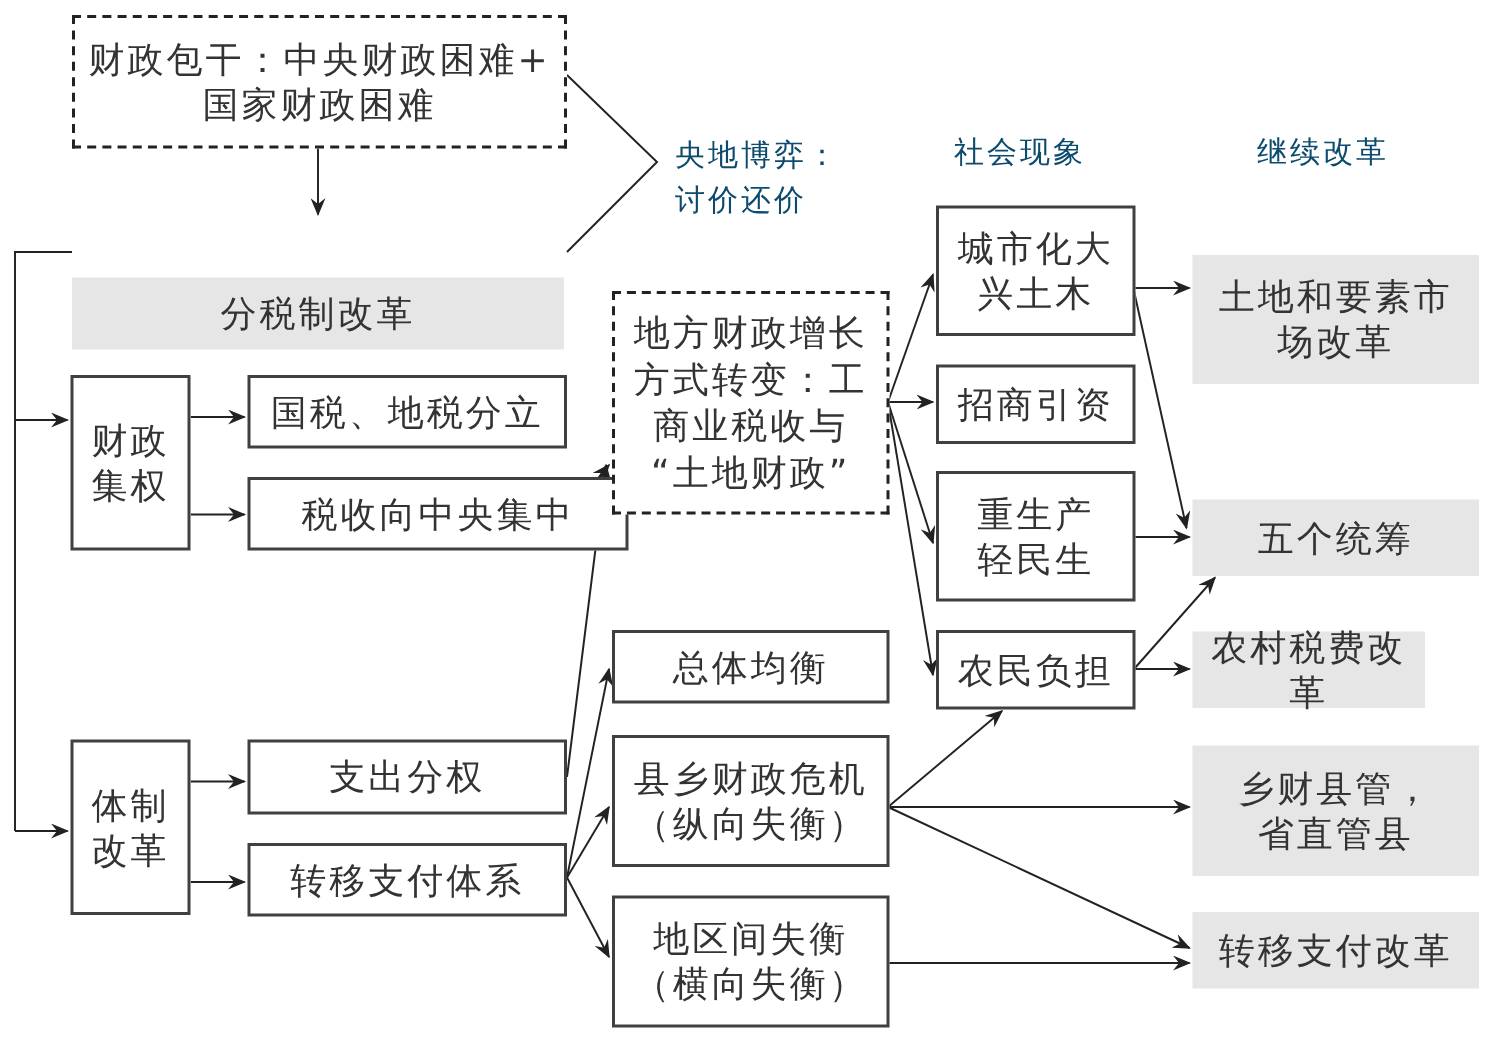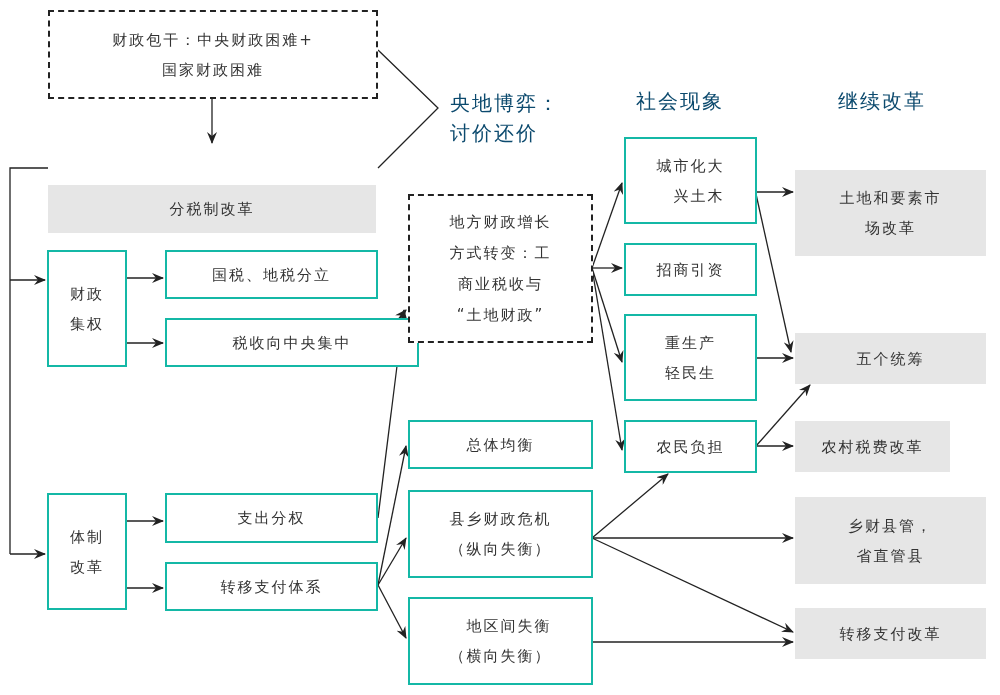--- a/index.html
+++ b/index.html
@@ -1,22 +1,22 @@
 <!DOCTYPE html>
 <html><head>
 <meta charset="utf-8">
 <style>
   html, body { margin: 0; padding: 0; background: #ffffff; }
   body { width: 1000px; height: 695px; position: relative; overflow: hidden;
          font-family: "DejaVu Sans", "Liberation Sans", sans-serif; color: #333333; }
   #edges { position: absolute; left: 0; top: 0; width: 1000px; height: 695px; pointer-events: none; }
   .node { position: absolute; box-sizing: border-box; display: flex; align-items: center;
-          justify-content: center; text-align: center; font-size: 15px; line-height: 30px;
+          justify-content: center; text-align: center; font-size: 24px; line-height: 30px;
           white-space: pre-line; letter-spacing: 2px; color: #333333; }
-  .solid { border: 2px solid #14b8a6; background: #ffffff; text-align: right; }
+  .solid { border: 2px solid #404040; background: #ffffff; }
   .dashed { border: 2px dashed #222222; background: #ffffff; }
   .gray { background: #e6e6e6; }
   .label { position: absolute; font-size: 20px; line-height: 30px; letter-spacing: 2px;
            white-space: pre-line; color: #0c4a6e; }
 </style>
 </head>
 <body>
 
 <svg id="edges" xmlns="http://www.w3.org/2000/svg" viewBox="0 0 1000 695">
   <defs>

